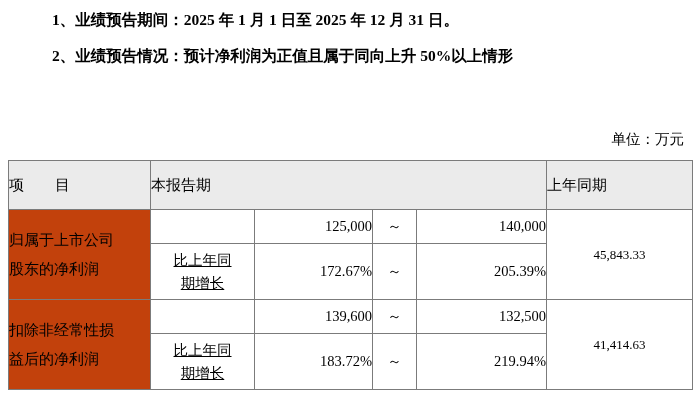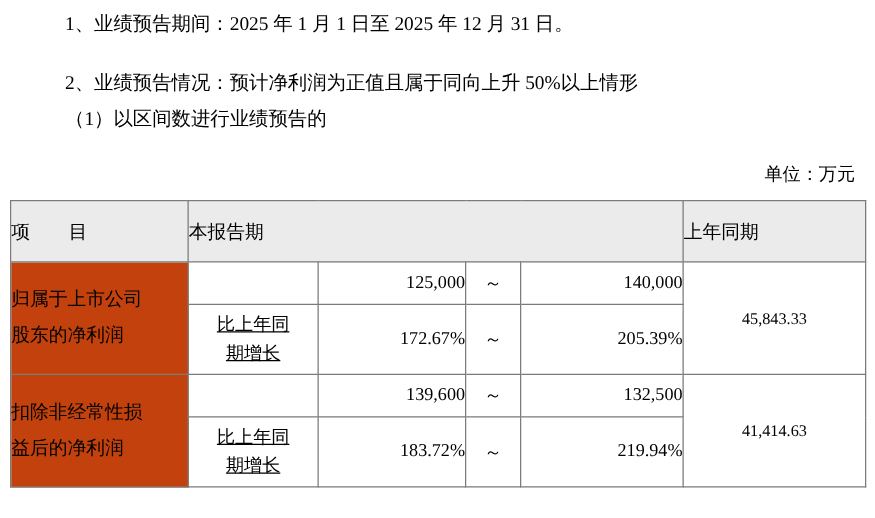--- a/index.html
+++ b/index.html
@@ -20,23 +20,24 @@
     height: 414px;
     box-sizing: border-box;
     padding: 0;
   }
   .para {
     font-size: 15.5px;
     line-height: 1.5;
     margin: 0;
     padding: 0;
     white-space: nowrap;
+    font-weight: bold;
   }
   .p1 { position: absolute; left: 52px; top: 8px; }
-  .p2 { position: absolute; left: 52px; top: 55px; }
+  .p2 { position: absolute; left: 52px; top: 44px; }
   .p3 { position: absolute; left: 52px; top: 84px; }
 
   .unit {
     position: absolute;
     right: 16px;
     top: 130px;
     font-size: 14.5px;
   }
 
   table.report {
@@ -91,21 +92,20 @@
   .r-h2 { height: 56px; }
   .blankcell { background: #ffffff; }
 </style>
 </head>
 <body>
 
 <div class="page">
 
   <div class="para p1">1、业绩预告期间：2025 年 1 月 1 日至 2025 年 12 月 31 日。</div>
   <div class="para p2">2、业绩预告情况：预计净利润为正值且属于同向上升 50%以上情形</div>
-  <div class="para p3">（1）以区间数进行业绩预告的</div>
 
   <div class="unit">单位：万元</div>
 
   <table class="report">
     <colgroup>
       <col style="width:142px">
       <col style="width:104px">
       <col style="width:118px">
       <col style="width:44px">
       <col style="width:130px">

